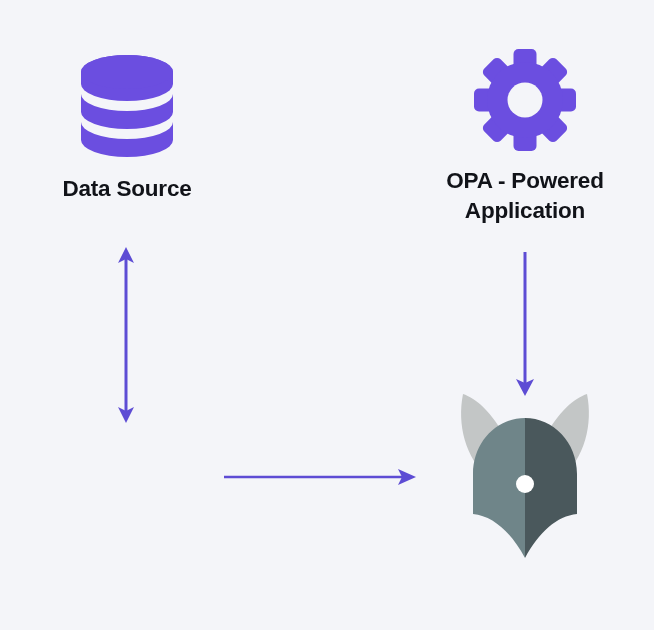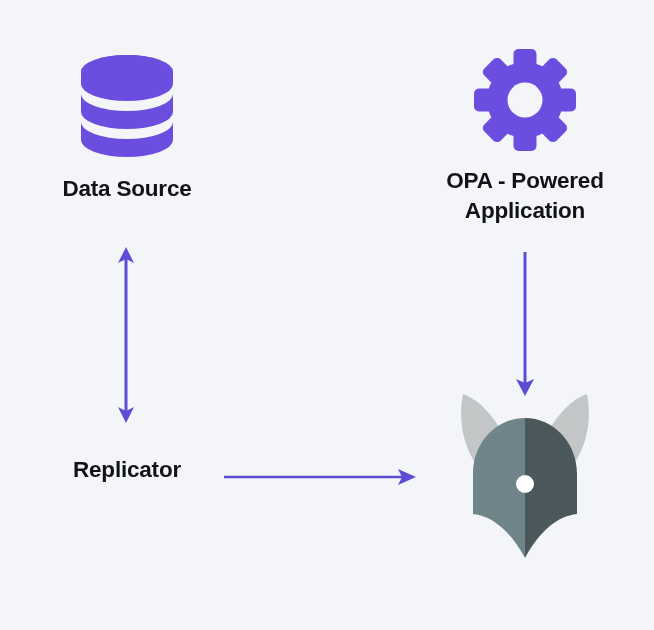--- a/index.html
+++ b/index.html
@@ -138,23 +138,20 @@
           </g>
           <circle cx="52" cy="52" r="38"></circle>
         </g>
         <circle cx="52" cy="52" r="17.5" fill="#f4f5f9"></circle>
       </svg>
     </span>
     <div class="node-label">OPA - Powered
 Application</div>
   </div>
 
-  <div class="node" id="node-replicator">
-    <div class="node-label">Replicator</div>
-  </div>
 
   <div class="node" id="node-opa-helmet">
     <span class="node-icon">
       <svg width="160" height="172" viewBox="0 0 160 172" xmlns="http://www.w3.org/2000/svg" aria-hidden="true">
 
         <path fill="#c3c6c6" d="M63 50 C46 18 30 6 18 2 C12 32 20 66 44 86 C49 72 55 59 63 50 Z"></path>
 
         <path fill="#c3c6c6" d="M97 50 C114 18 130 6 142 2 C148 32 140 66 116 86 C111 72 105 59 97 50 Z"></path>
 
         <path fill="#6f8589" d="M80 26 C52 26 28 50 28 82 L28 122 C48 124 66 140 80 166 Z"></path>

